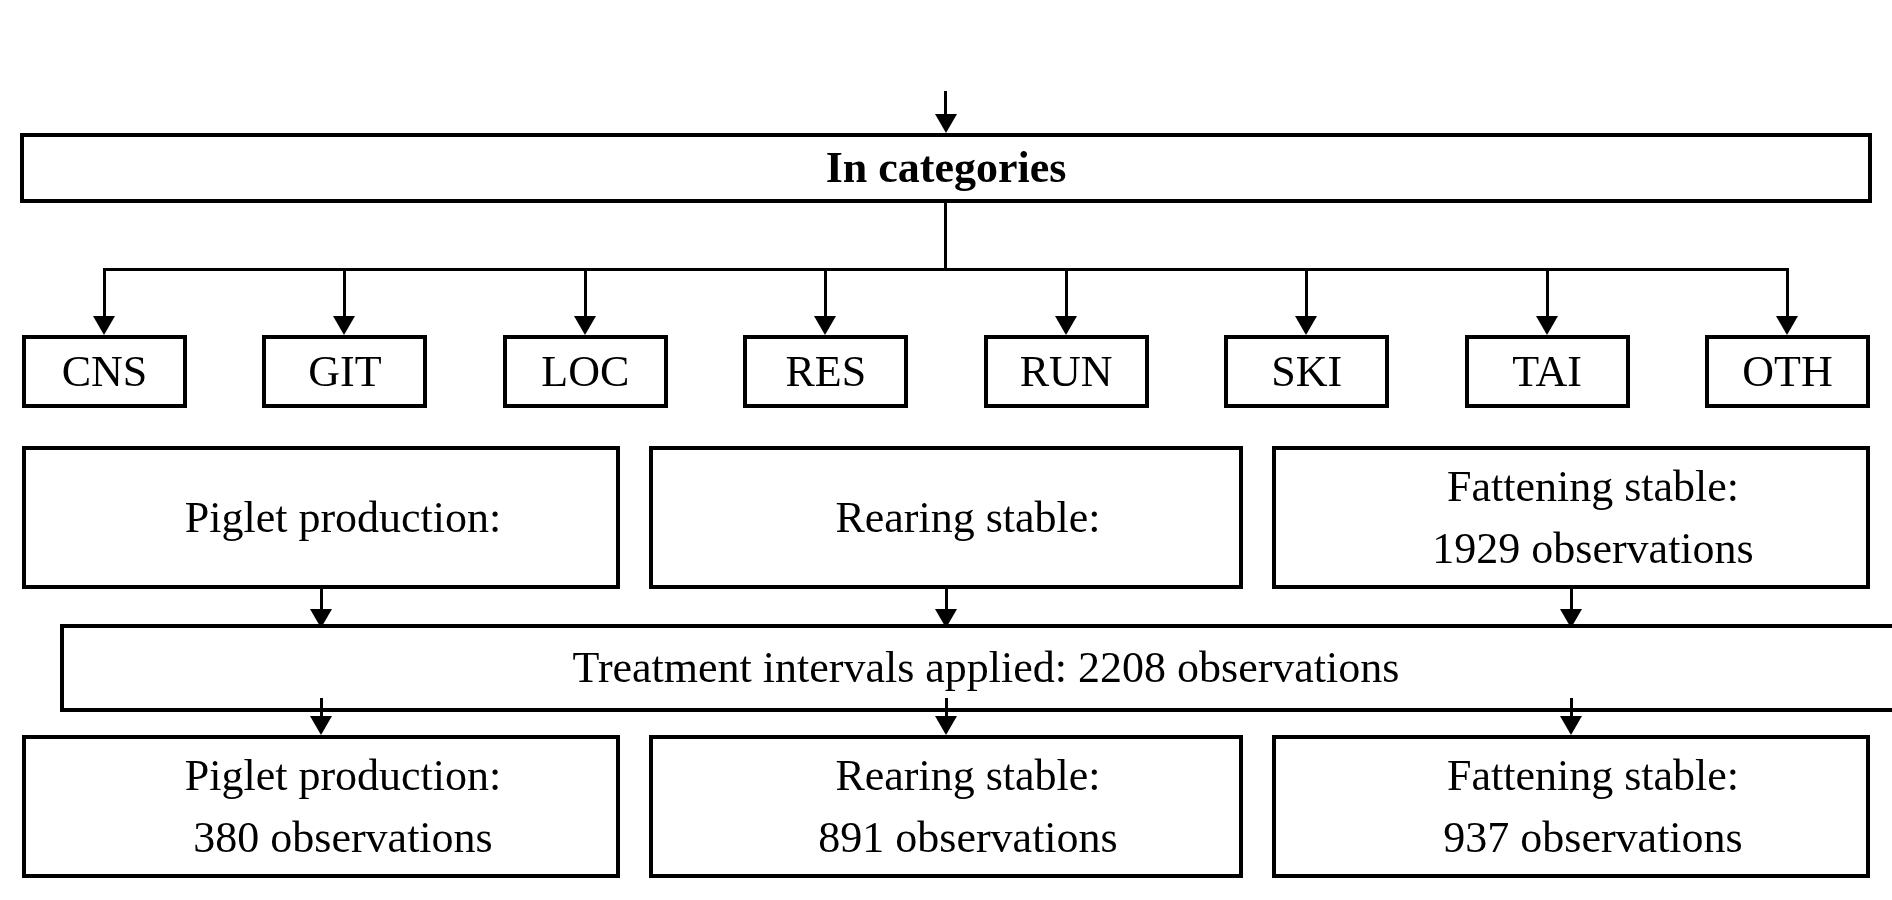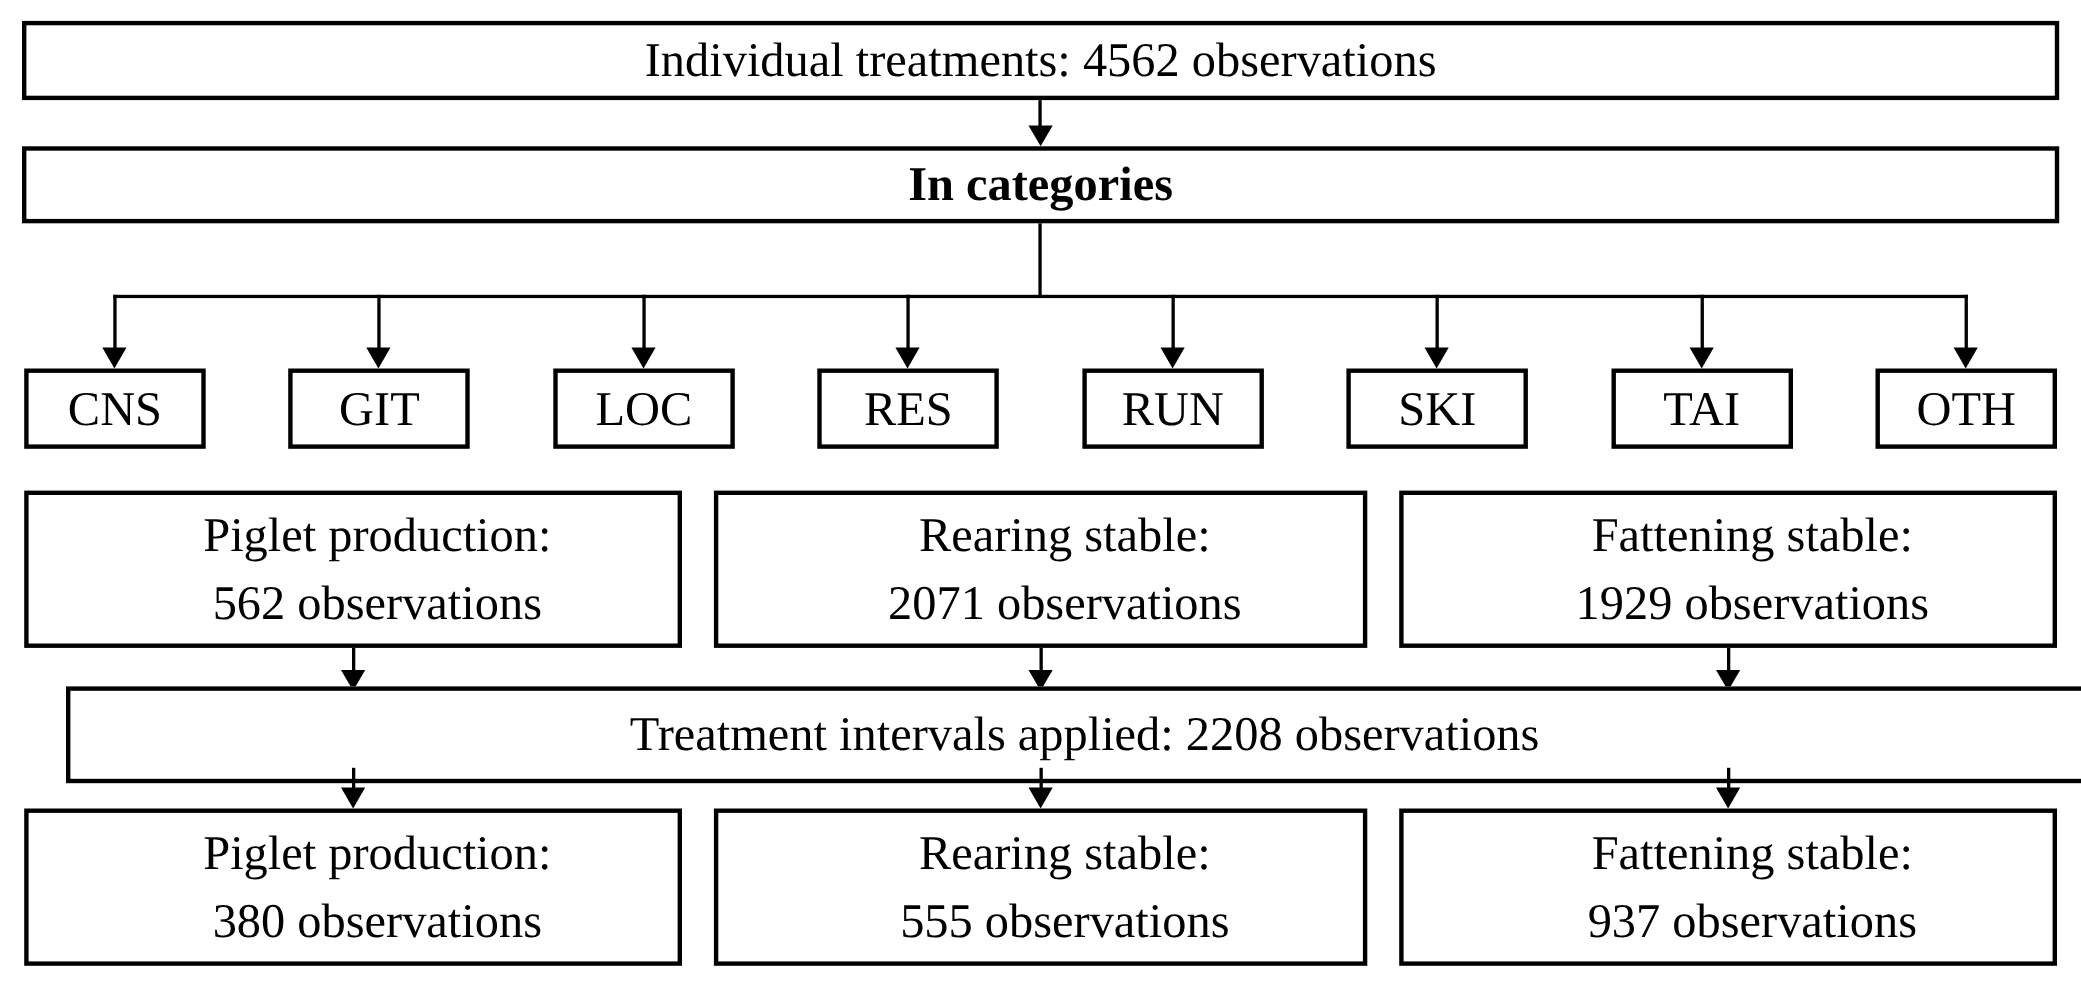--- a/index.html
+++ b/index.html
@@ -107,23 +107,20 @@
   .r45 .ahead { top: 20px; }
   .r56 { height: 37px; }
   .r56 .vline { height: 20px; }
   .r56 .ahead { top: 18px; }
 </style>
 </head>
 <body>
 
 <div id="canvas">
 
-  <div class="box fullw" style="top:19px; height:72px;">
-    <span>Individual treatments: 4562 observations</span>
-  </div>
 
   <div class="vline" style="left:944px; top:91px; height:25px;"></div>
   <div class="ahead" style="left:935px; top:114px;"></div>
 
   <div class="box fullw" style="top:133px; height:70px;font-weight:bold;">
     <span>In categories</span>
   </div>
 
   <div class="vline" style="left:944px; top:203px; height:66px;"></div>
 
@@ -188,27 +185,25 @@
     </div>
     <div class="catbox">
       <span>OTH</span>
     </div>
   </div>
 
   <div class="dist-row" style="top:446px;">
     <div class="stage-cell-a">
       <div class="stagebox two-line">
         <span>Piglet production:</span>
-        <span>562 observations</span>
       </div>
     </div>
     <div class="stage-cell-b">
       <div class="stagebox two-line">
         <span>Rearing stable:</span>
-        <span>2071 observations</span>
       </div>
     </div>
     <div class="stage-cell-c">
       <div class="stagebox two-line">
         <span>Fattening stable:</span>
         <span>1929 observations</span>
       </div>
     </div>
   </div>
 
@@ -249,21 +244,21 @@
   <div class="dist-row" style="top:735px;">
     <div class="stage-cell-a">
       <div class="stagebox two-line">
         <span>Piglet production:</span>
         <span>380 observations</span>
       </div>
     </div>
     <div class="stage-cell-b">
       <div class="stagebox two-line">
         <span>Rearing stable:</span>
-        <span>555 observations</span>
+        <span>891 observations</span>
       </div>
     </div>
     <div class="stage-cell-c">
       <div class="stagebox two-line">
         <span>Fattening stable:</span>
         <span>937 observations</span>
       </div>
     </div>
   </div>
 

